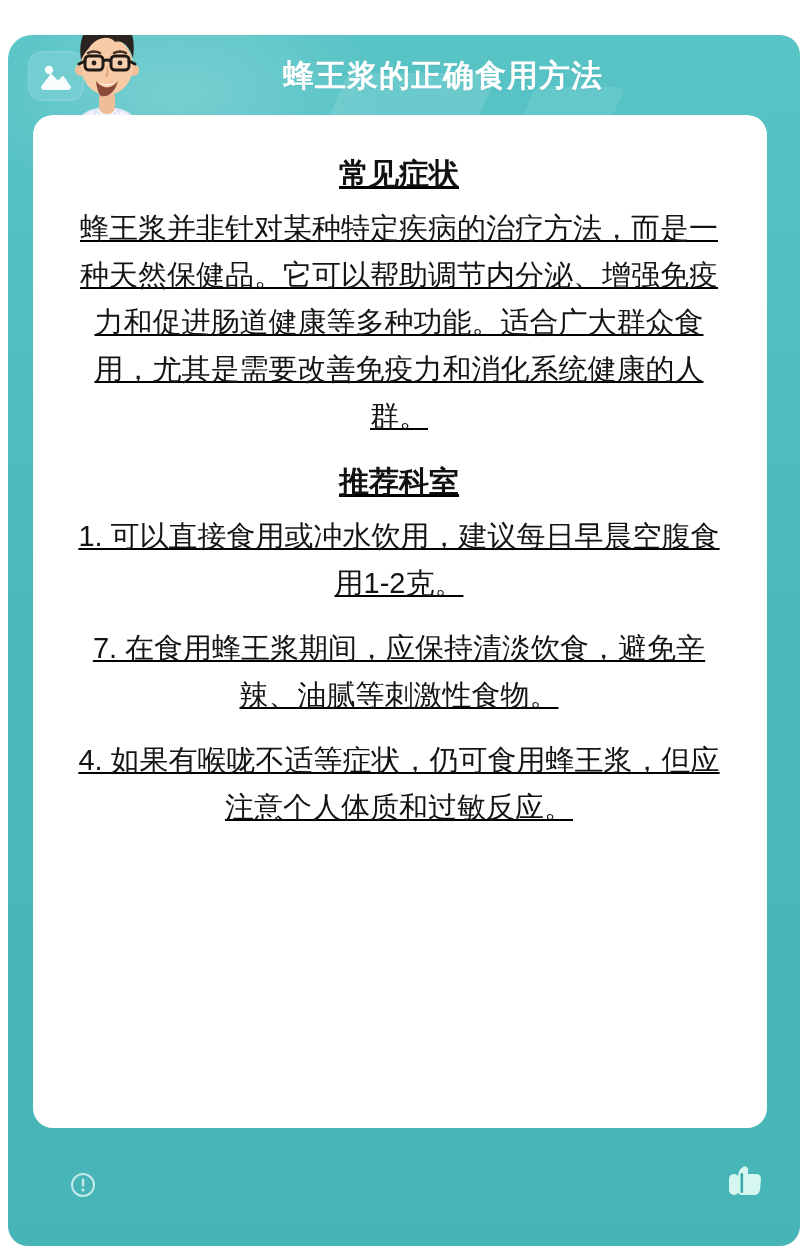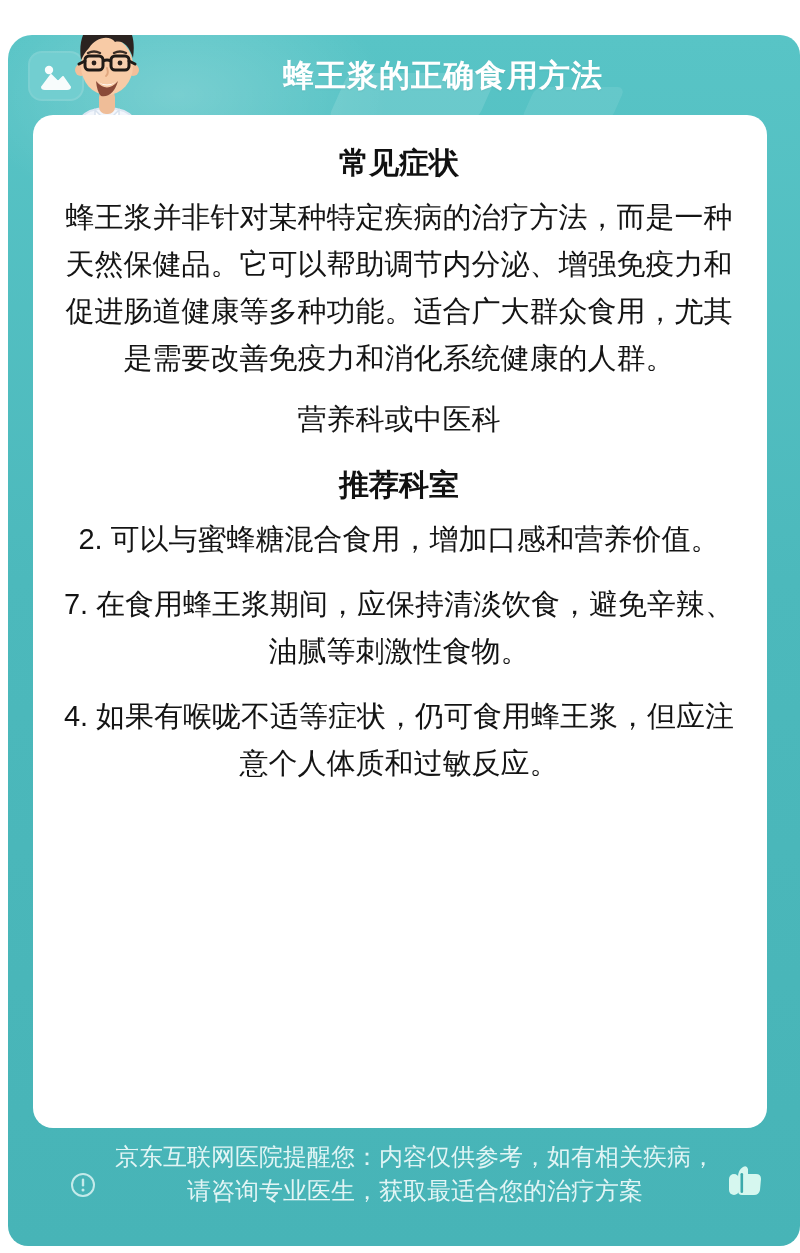--- a/index.html
+++ b/index.html
@@ -34,21 +34,21 @@
   .page-title{
     position:absolute;left:155px;top:20px;width:560px;
     color:#FFFFFF;font-size:31px;font-weight:700;letter-spacing:1px;
     text-shadow:0 1px 2px rgba(0,0,0,0.06);
   }
 
   
   .card{
     position:absolute;left:25px;top:80px;width:734px;height:1013px;
     background:#ffffff;border-radius:20px;overflow:hidden;
-    padding:2px;box-sizing:border-box;z-index:1;
+    padding:13px;box-sizing:border-box;z-index:1;text-decoration:underline;
   }
   .card-inner{padding:12px 30px 0 28px;color:#141414;}
   .sec-h{font-size:30px;font-weight:700;margin:22px 0 10px 0;color:#111;}
   .sec-h.first{margin-top:14px;}
   .body-p{font-size:29px;line-height:47px;margin:9px 0 14px 0;}
   .list-p{font-size:29px;line-height:47px;margin:0 0 18px 0;}
 
   
   .footer{position:absolute;left:0;bottom:0;width:100%;height:118px;}
   .info-icon{position:absolute;left:62px;top:44px;width:26px;height:26px;}
@@ -109,38 +109,36 @@
     </svg>
   </div>
 
   <div class="page-title">蜂王浆的正确食用方法</div>
 
   <div class="card">
     <div class="card-inner">
       <div class="sec-h first">常见症状</div>
       <p class="body-p">蜂王浆并非针对某种特定疾病的治疗方法，而是一种天然保健品。它可以帮助调节内分泌、增强免疫力和促进肠道健康等多种功能。适合广大群众食用，尤其是需要改善免疫力和消化系统健康的人群。</p>
 
-      <p class="body-p">营养科或中医科</p>
 
       <div class="sec-h">推荐科室</div>
-      <p class="list-p">2. 可以与蜜蜂糖混合食用，增加口感和营养价值。</p>
+      <p class="list-p">1. 可以直接食用或冲水饮用，建议每日早晨空腹食用1-2克。</p>
       <p class="list-p">7. 在食用蜂王浆期间，应保持清淡饮食，避免辛辣、油腻等刺激性食物。</p>
       <p class="list-p">4. 如果有喉咙不适等症状，仍可食用蜂王浆，但应注意个人体质和过敏反应。</p>
     </div>
   </div>
 
   <div class="footer">
     <div class="info-icon">
       <svg width="26" height="26" viewBox="0 0 26 26">
         <circle cx="13" cy="13" r="11" fill="none" stroke="#C4EAEA" stroke-width="2"></circle>
         <rect x="11.8" y="6.5" width="2.4" height="8" rx="1.2" fill="#C4EAEA"></rect>
         <circle cx="13" cy="18" r="1.5" fill="#C4EAEA"></circle>
       </svg>
     </div>
-    <div class="footer-text">京东互联网医院提醒您：内容仅供参考，如有相关疾病，请咨询专业医生，获取最适合您的治疗方案</div>
     <div class="thumb-icon">
       <svg width="38" height="36" viewBox="0 0 38 36">
         <rect x="3" y="12" width="10" height="21" rx="5" fill="#D6F7EF"></rect>
         <path d="M12,15 Q12,8 17,5 Q21,3 22,7 L22,12 L30,12 Q35,12 35,17 L34,28 Q33,33 28,33 L16,33 Q12,33 12,29 Z" fill="#D6F7EF"></path>
         <rect x="14.5" y="11" width="2.6" height="20" rx="1.3" fill="#3BA9AB"></rect>
       </svg>
     </div>
   </div>
 </div>
 

